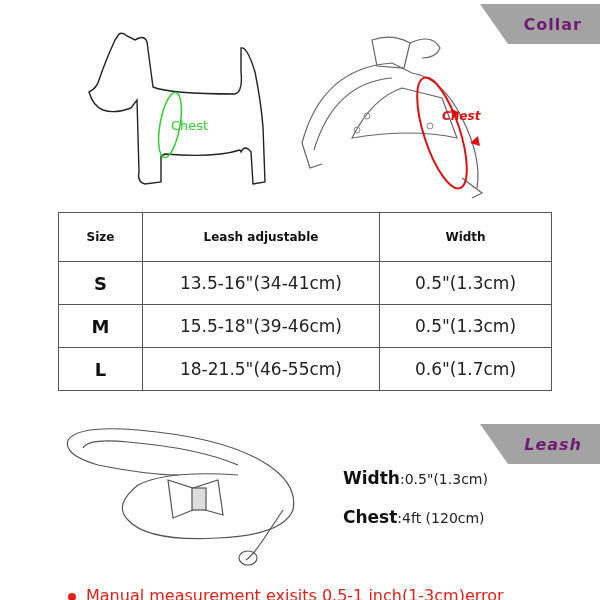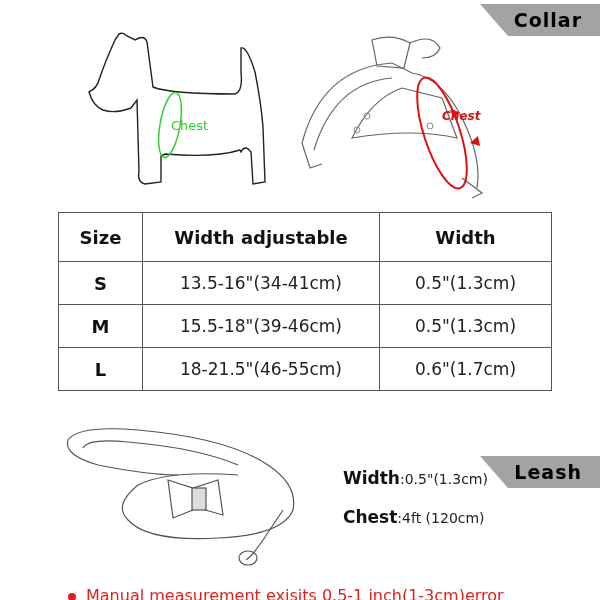--- a/index.html
+++ b/index.html
@@ -1,27 +1,27 @@
 <!DOCTYPE html>
 <html><head>
 <meta charset="utf-8">
 <style>
   html, body { margin: 0; padding: 0; }
   body { width: 600px; height: 600px; background: #ffffff; position: relative; overflow: hidden;
          font-family: "DejaVu Sans", sans-serif; color: #111; }
-  .tag { position: absolute; height: 32px; background: #a3a3a3; color: #000000; font-weight: bold;
-         font-size: 19px; letter-spacing: 1px; display: flex; align-items: center; justify-content: flex-end;
+  .tag { position: absolute; height: 40px; background: #a3a3a3; color: #701a75; font-weight: bold;
+         font-size: 16px; letter-spacing: 1px; display: flex; align-items: center; justify-content: flex-end;
          padding-right: 18px; box-sizing: border-box;
          clip-path: polygon(0 0, 100% 0, 100% 100%, 28px 100%); }
   #collar-tag { left: 480px; top: 4px; width: 120px; }
-  #leash-tag { left: 480px; top: 456px; width: 120px; }
+  #leash-tag { left: 480px; top: 424px; width: 120px; font-style: italic; }
   .illu { position: absolute; }
   table.sizes { position: absolute; left: 58px; top: 212px; width: 494px; border-collapse: collapse; }
   table.sizes td, table.sizes th { border: 1.5px solid #555; text-align: center; height: 42px; padding: 0; }
-  table.sizes th { font-weight: bold; font-size: 18px; height: 48px; }
+  table.sizes th { font-weight: bold; font-size: 12px; height: 48px; }
   table.sizes td { font-size: 17px; color: #222; }
   table.sizes td.size { font-weight: bold; font-size: 18px; color: #111; }
   .spec { position: absolute; left: 343px; font-size: 16px; color: #111; }
   .spec b { font-weight: bold; font-size: 17px; }
   .spec span.v { font-size: 14px; color: #222; }
   #note { position: absolute; left: 68px; top: 586px; color: #e0211b; font-size: 16px; white-space: nowrap; }
   #note .dot { display: inline-block; width: 8px; height: 8px; border-radius: 50%; background: #e0211b; margin-right: 10px; vertical-align: middle; }
 </style>
 </head>
 <body>
@@ -52,21 +52,21 @@
   <ellipse cx="150" cy="105" rx="18" ry="58" transform="rotate(-18 150 105)" fill="none" stroke="#dd1111" stroke-width="2"></ellipse>
   <polygon points="158,82 168,84 162,90" fill="#dd1111"></polygon>
   <polygon points="178,115 186,108 188,118" fill="#dd1111"></polygon>
   <text x="150" y="92" font-size="12" font-weight="bold" font-style="italic" fill="#dd1111" font-family="DejaVu Sans, sans-serif">Chest</text>
 </svg>
 
 <table class="sizes">
   <tbody>
       <tr>
     <th style="width:83px">Size</th>
-    <th style="width:236px">Width adjustable</th>
+    <th style="width:236px">Leash adjustable</th>
     <th>Width</th>
   </tr>
   <tr>
     <td class="size">S</td>
     <td>13.5-16"(34-41cm)</td>
     <td>0.5"(1.3cm)</td>
   </tr>
   <tr>
     <td class="size">M</td>
     <td>15.5-18"(39-46cm)</td>

